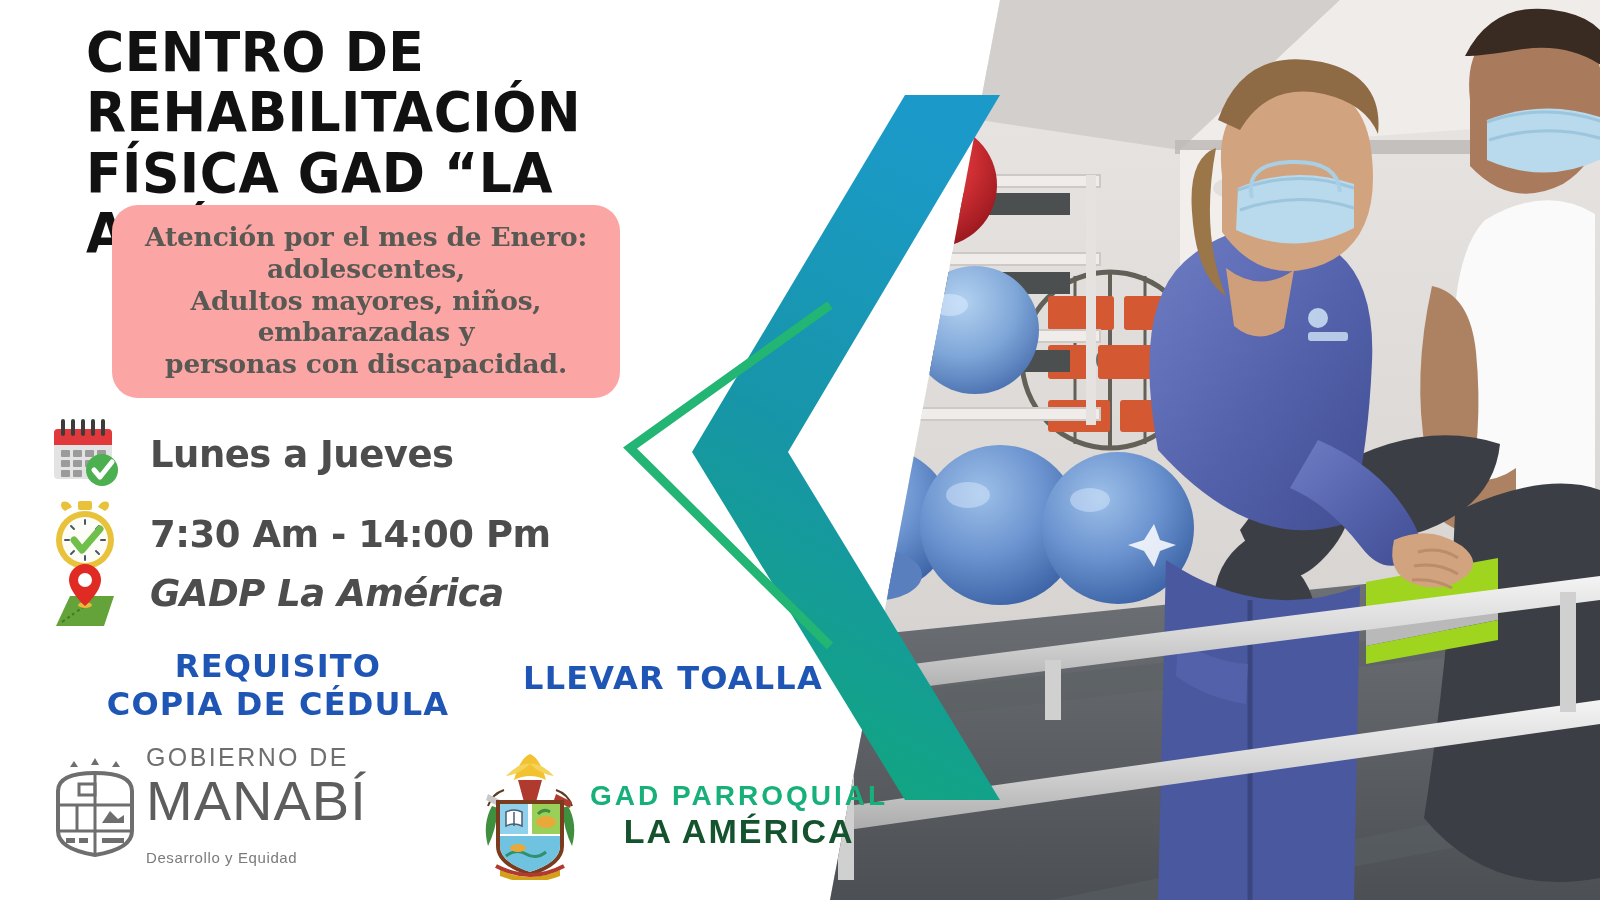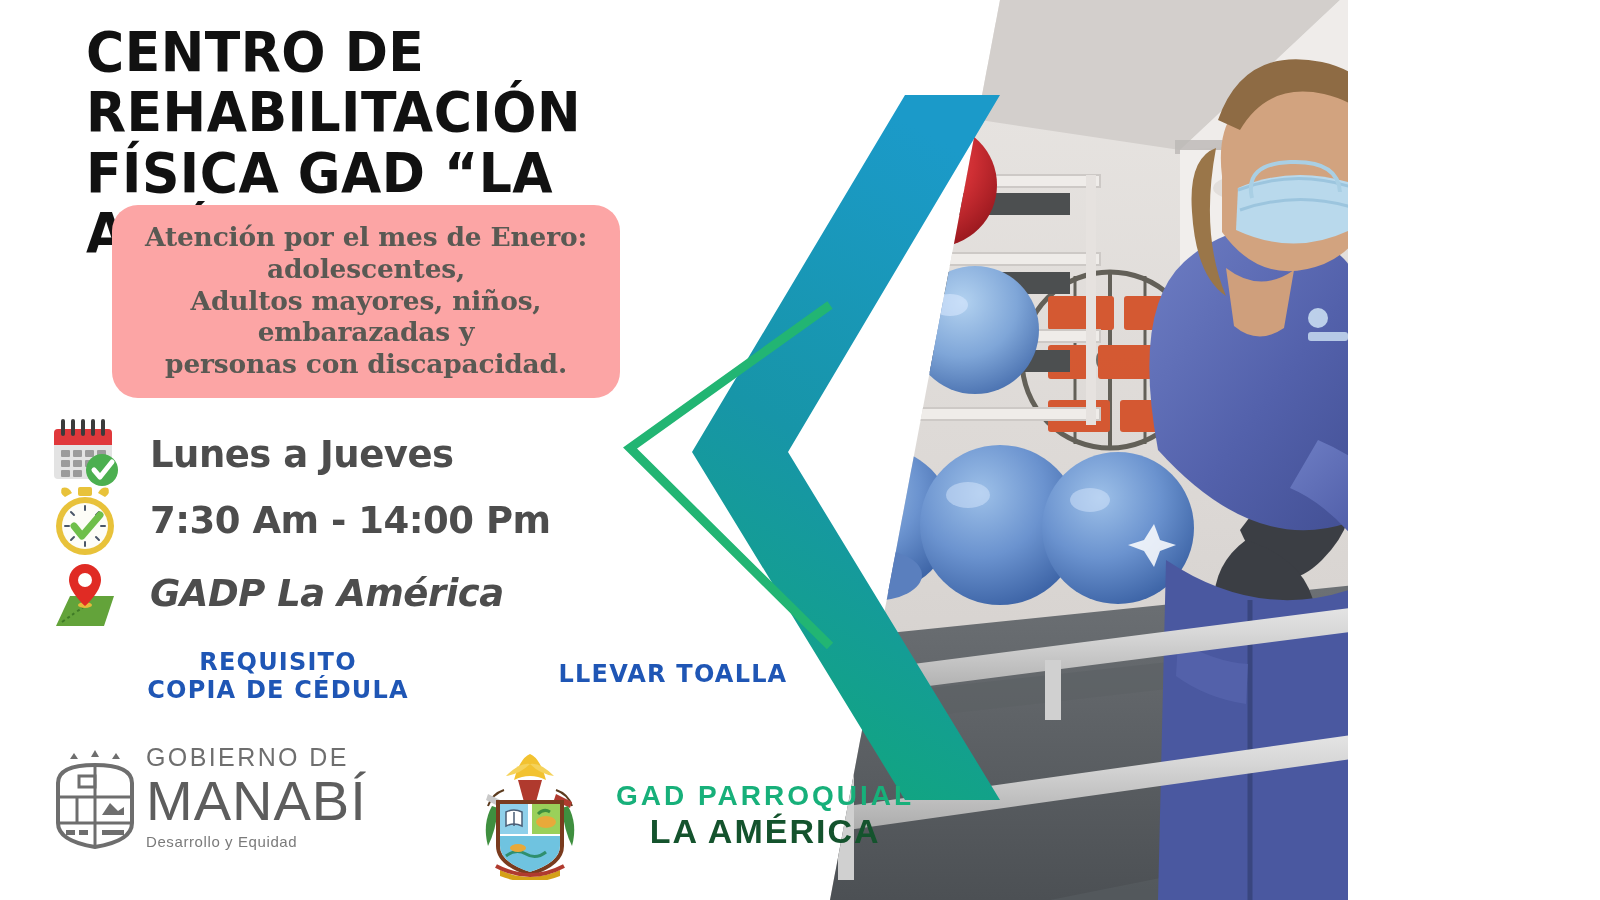--- a/index.html
+++ b/index.html
@@ -1,17 +1,17 @@
 <!DOCTYPE html>
 <html><head>
 <meta charset="utf-8">
 <style>
   html,body{margin:0;padding:0;background:#fff;}
   body{width:1600px;height:900px;overflow:hidden;font-family:"Liberation Sans",sans-serif;}
-  #poster{position:relative;width:1348px;height:900px;background:#ffffff;overflow:hidden;}
+  #poster{position:relative;width:1600px;height:900px;background:#ffffff;overflow:hidden;}
 
   
   #photo-panel{position:absolute;inset:0;}
   #photo-svg{position:absolute;top:0;left:0;width:1600px;height:900px;}
 
   
   #chevron-layer{position:absolute;top:0;left:0;width:1600px;height:900px;pointer-events:none;}
 
   
   .title{
@@ -38,42 +38,42 @@
   }
 
   .info-row{position:absolute;display:flex;align-items:center;gap:28px;}
   .info-row .ico{width:74px;height:74px;flex:0 0 74px;}
   .info-row .txt{
     font-family:"DejaVu Sans",sans-serif;
     font-weight:bold;font-size:37px;color:#4d4d4d;letter-spacing:-0.5px;
     white-space:nowrap;
   }
   #row-days{left:48px;top:417px;}
-  #row-hours{left:48px;top:483px;}
+  #row-hours{left:48px;top:497px;}
   #row-place{left:48px;top:556px;font-style:italic;}
 
   .req{
     position:absolute;
     font-family:"DejaVu Sans",sans-serif;
-    font-weight:bold;font-size:24px;line-height:1.18;
+    font-weight:bold;font-size:32px;line-height:1.18;
     color:#1f56b5;text-align:center;letter-spacing:1.2px;
     text-transform:uppercase;
   }
   #req-1{left:88px;top:648px;width:380px;}
   #req-2{left:508px;top:660px;width:330px;}
 
   
   #logo-manabi{position:absolute;left:52px;top:745px;display:flex;align-items:center;gap:8px;}
   #logo-manabi .mark{width:86px;height:104px;flex:0 0 86px;}
   #logo-manabi .words{line-height:1;}
   #logo-manabi .w1{font-size:25px;letter-spacing:2.4px;color:#6e6e6e;font-weight:normal;}
   #logo-manabi .w2{font-size:56px;letter-spacing:1px;color:#5d5d5d;font-weight:normal;margin-top:3px;}
-  #logo-manabi .w3{font-size:15px;letter-spacing:0.6px;color:#7a7a7a;margin-top:5px;}
-
-  #logo-gad{position:absolute;left:470px;top:750px;display:flex;align-items:center;gap:26px;}
+  #logo-manabi .w3{font-size:15px;letter-spacing:0.6px;color:#7a7a7a;margin-top:21px;}
+
+  #logo-gad{position:absolute;left:470px;top:750px;display:flex;align-items:center;}
   #logo-gad .crest{width:120px;height:130px;flex:0 0 120px;}
   #logo-gad .words{line-height:1.12;text-align:center;}
   #logo-gad .g1{font-size:28px;font-weight:bold;letter-spacing:3px;color:#17b07a;}
   #logo-gad .g2{font-size:34px;font-weight:bold;letter-spacing:2px;color:#14532d;}
 </style>
 </head>
 <body>
 
 <div id="poster">
 

